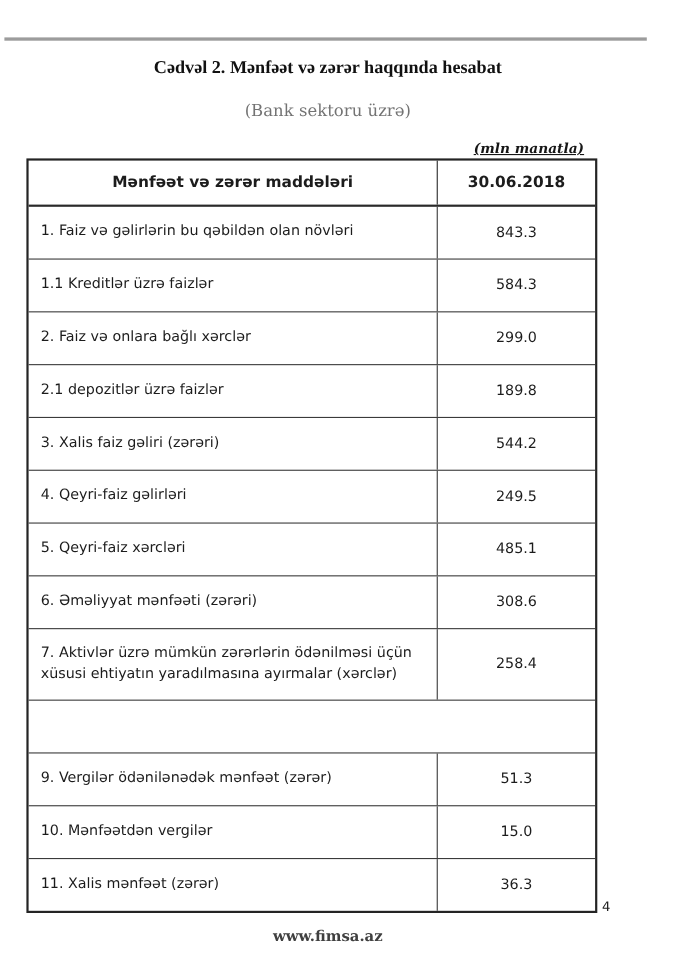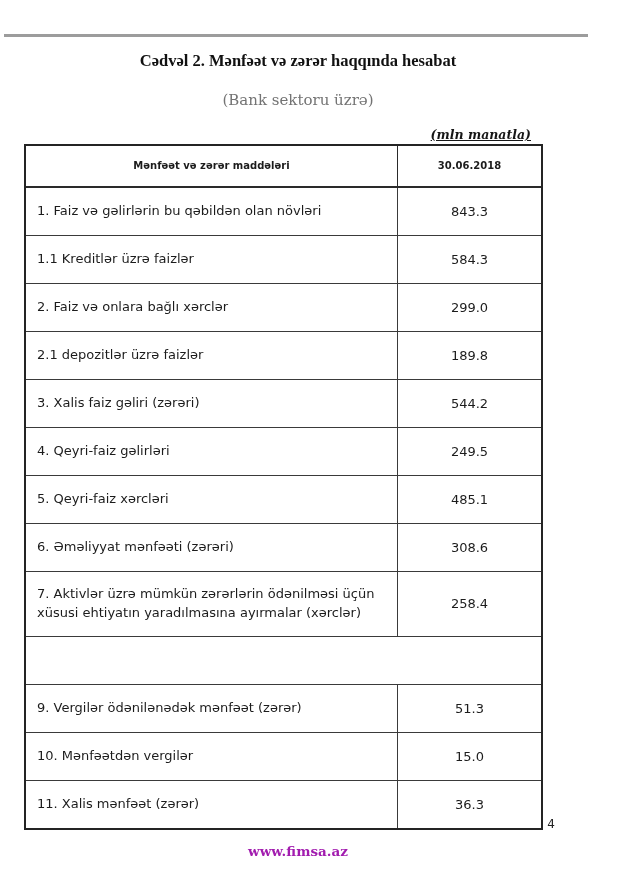--- a/index.html
+++ b/index.html
@@ -60,21 +60,21 @@
     margin-left: 24px;
     width: 519px;
     border: 2px solid #242424;
     background: #fff;
   }
   .thead {
     display: flex;
     height: 40px;
     border-bottom: 2px solid #2a2a2a;
     font-weight: bold;
-    font-size: 10px;
+    font-size: 14px;
   }
   .th {
     box-sizing: border-box;
     display: flex;
     align-items: center;
     justify-content: center;
     text-align: center;
   }
   .th.items {
     width: 372px;
@@ -118,21 +118,21 @@
   }
   .footer {
     position: absolute;
     top: 843px;
     left: 6px;
     width: 584px;
     text-align: center;
     font-family: "DejaVu Serif", serif;
     font-weight: bold;
     font-size: 13.5px;
-    color: #a21caf;
+    color: #404040;
   }
 </style>
 </head>
 <body>
 
 <div class="page">
 
   <div class="top-rule"></div>
 
   <div class="title">Cədvəl 2. Mənfəət və zərər haqqında hesabat</div>

